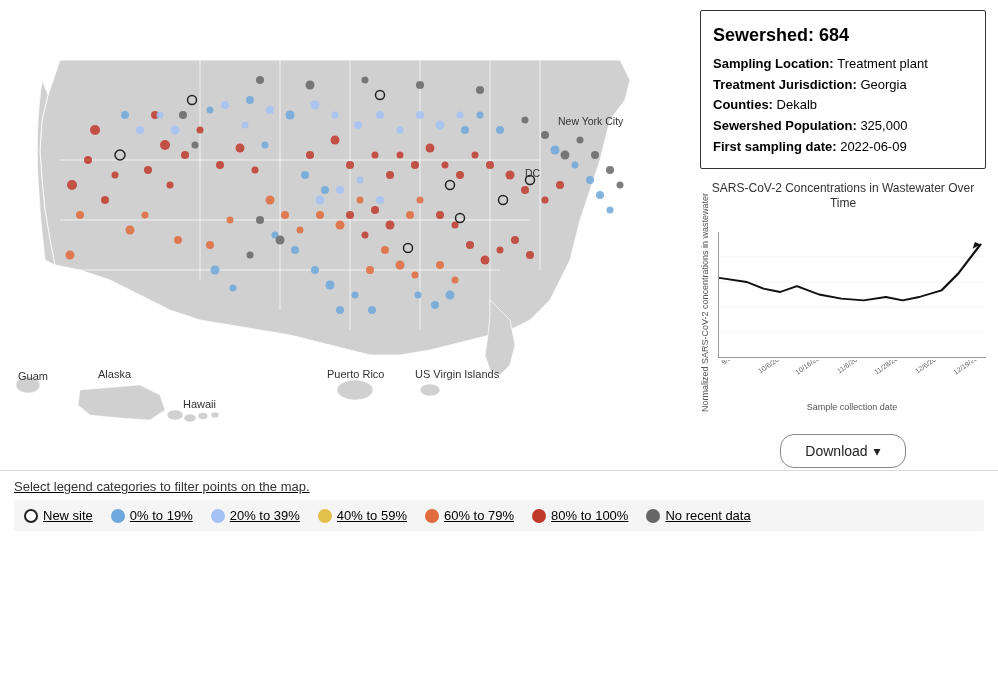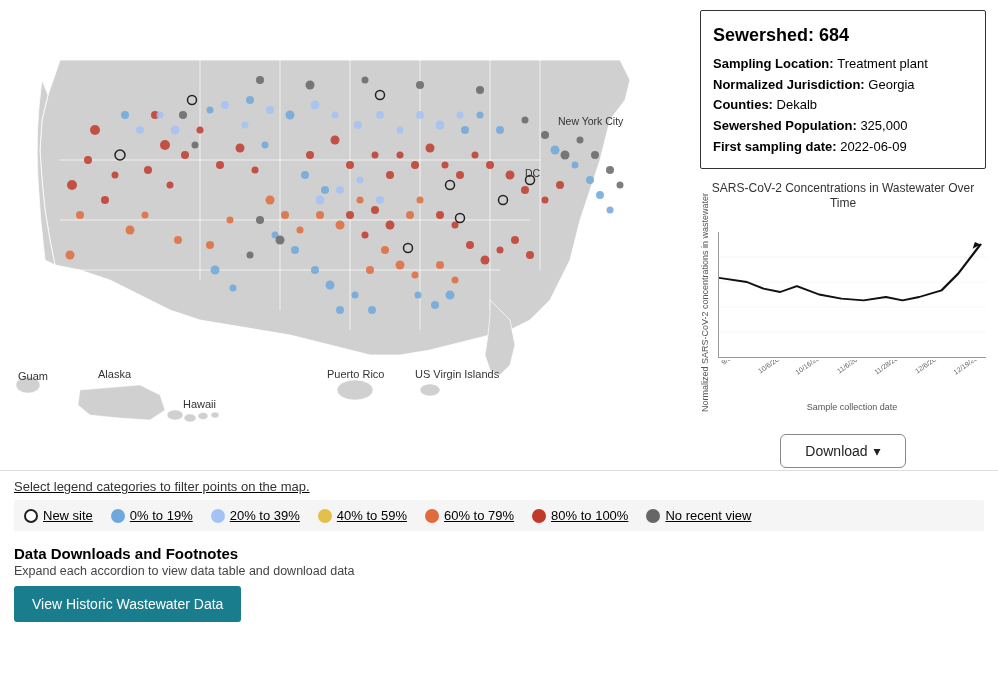--- a/index.html
+++ b/index.html
@@ -118,21 +118,21 @@
     }
 
     .download-btn {
       align-self: center;
       margin-top: 8px;
       border: 1.5px solid #888;
       background: #fff;
       padding: 8px 24px;
       font-size: 14px;
       cursor: pointer;
-      border-radius: 6px;
+      border-radius: 14px;
       display: flex;
       align-items: flex-start;
       gap: 6px;
       color: #222;
     }
 
     
     .legend-section {
       padding: 8px 14px 6px 14px;
       border-top: 1px solid #ddd;
@@ -420,21 +420,21 @@
 
     <div class="sidebar-panel">
 
       <div class="info-box">
         <div class="title">Sewershed: 684</div>
         <div class="row">
           <span class="label">Sampling Location:</span>&nbsp;
           <span>Treatment plant</span>
         </div>
         <div class="row">
-          <span class="label">Normalized Jurisdiction:</span>&nbsp;
+          <span class="label">Treatment Jurisdiction:</span>&nbsp;
           <span>Georgia</span>
         </div>
         <div class="row">
           <span class="label">Counties:</span>&nbsp;
           <span>Dekalb</span>
         </div>
         <div class="row">
           <span class="label">Sewershed Population:</span>&nbsp;
           <span>325,000</span>
         </div>
@@ -506,26 +506,19 @@
       <div class="legend-item">
         <div class="legend-circle pct-60-79"></div>
         <span>60% to 79%</span>
       </div>
       <div class="legend-item">
         <div class="legend-circle pct-80-100"></div>
         <span>80% to 100%</span>
       </div>
       <div class="legend-item">
         <div class="legend-circle no-recent"></div>
-        <span>No recent view</span>
+        <span>No recent data</span>
       </div>
     </div>
   </div>
 
-  <div class="downloads-section">
-    <div class="downloads-title">Data Downloads and Footnotes</div>
-    <div class="downloads-subtitle">Expand each accordion to view data table and download data</div>
-    <button class="view-historic-btn">
-      <span>View Historic Wastewater Data</span>
-    </button>
-  </div>
 
 </div>
 
 </body></html>

